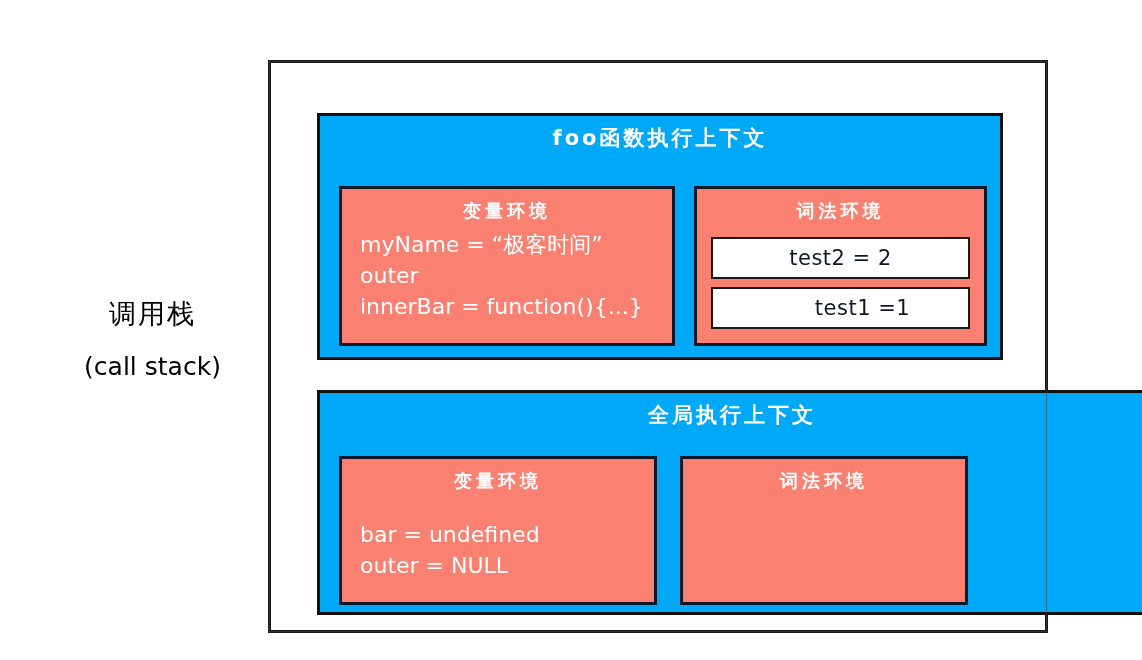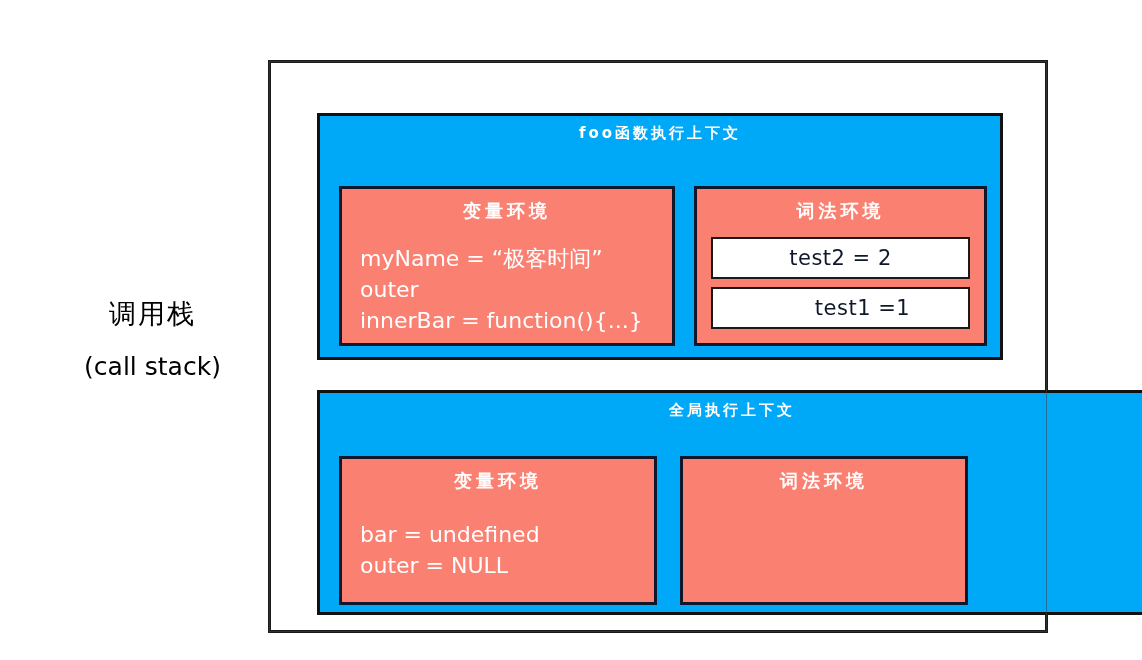--- a/index.html
+++ b/index.html
@@ -65,21 +65,21 @@
   }
   #ctx-foo    { left: 46px;  top: 50px;  width: 686px; height: 247px; }
   #ctx-global { left: 46px;  top: 327px; width: 830px; height: 225px; }
 
   .ctx-title {
     position: absolute;
     left: 0; right: 0;
     top: 8px;
     text-align: center;
     color: #ffffff;
-    font-size: 15px;
+    font-size: 21px;
     font-weight: bold;
     letter-spacing: 3px;
     font-family: "DejaVu Sans", sans-serif;
   }
 
   
   .env {
     position: absolute;
     box-sizing: border-box;
     background: #fa8072;
@@ -100,21 +100,21 @@
     left: 18px;
     right: 10px;
     color: #ffffff;
     font-size: 22px;
     line-height: 1.42;
     white-space: nowrap;
   }
 
   
   #env-foo-var  { left: 19px;  top: 70px;  width: 336px; height: 160px; }
-  #env-foo-var .env-lines { top: 54px; }
+  #env-foo-var .env-lines { top: 40px; }
   #env-foo-lex  { left: 374px; top: 70px; width: 293px; height: 160px; }
 
   
   #env-gl-var   { left: 19px;  top: 63px;  width: 318px; height: 149px; }
   #env-gl-var .env-lines { top: 60px; }
   #env-gl-lex   { left: 360px; top: 63px; width: 288px; height: 149px; }
 
   
   .bindings {
     position: absolute;

